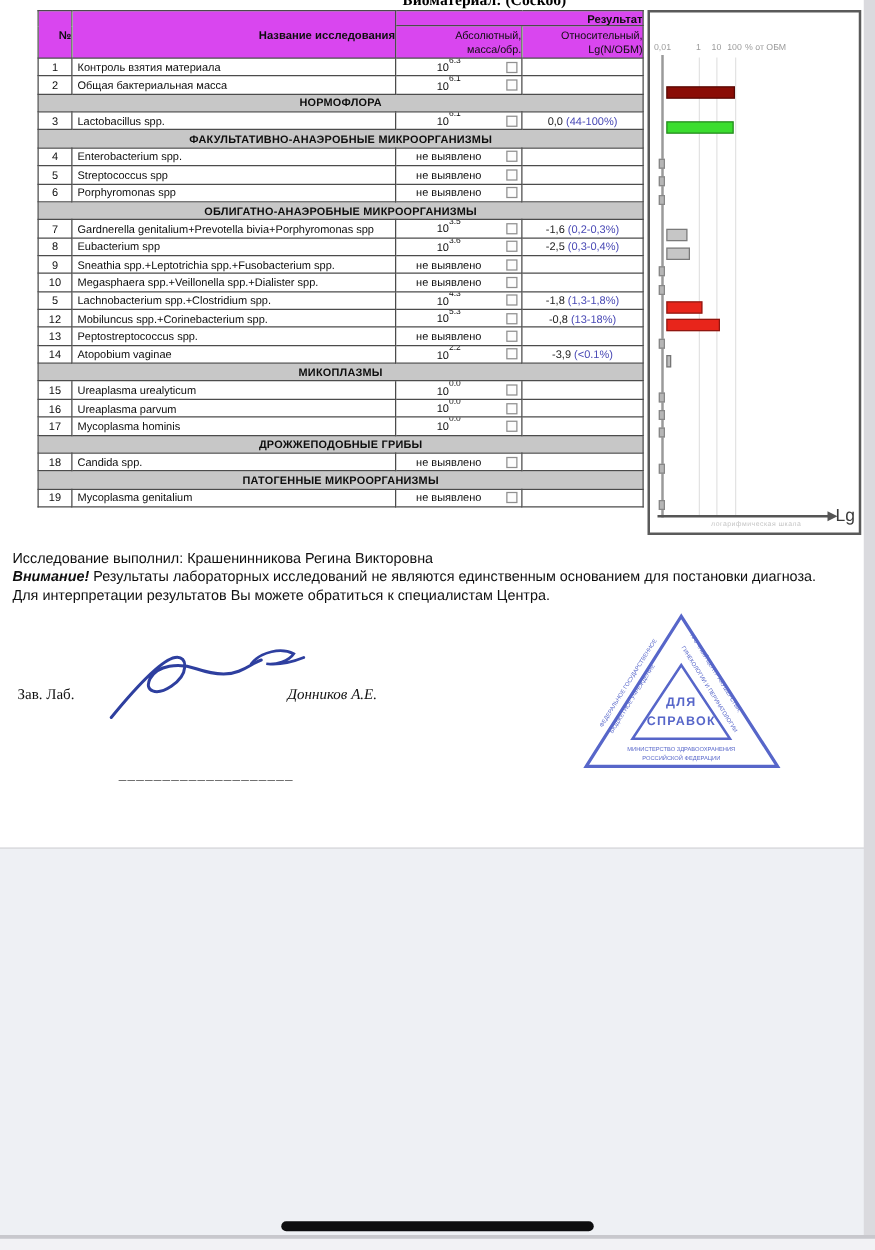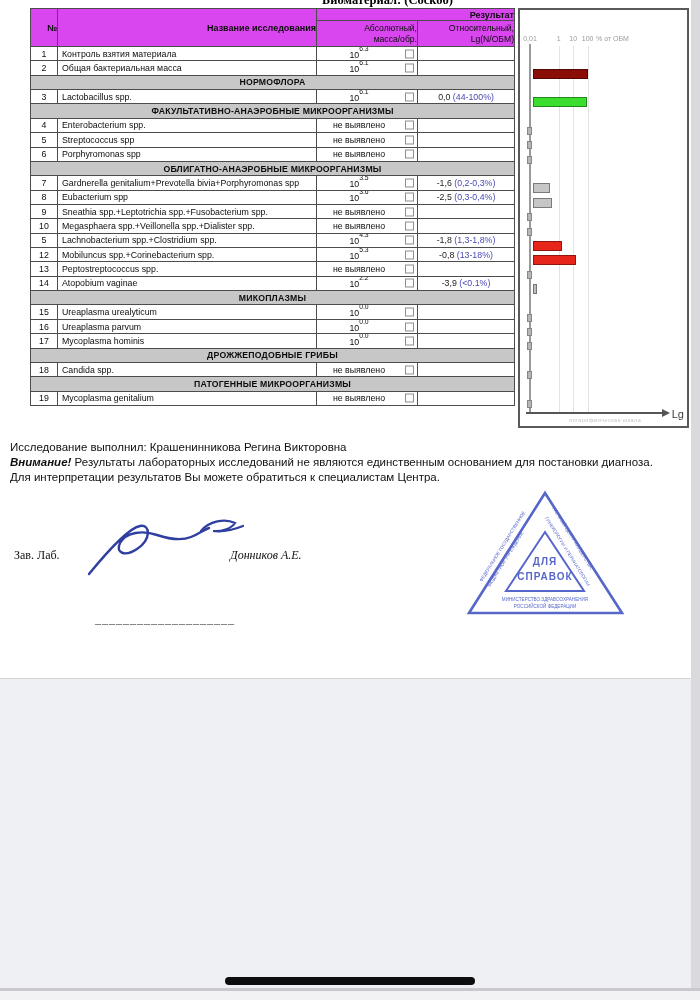--- a/index.html
+++ b/index.html
@@ -36,21 +36,21 @@
   
   .chart { position:absolute; left:518px; top:8px; width:171px; height:420px; background:#fff;
            border:2px solid #5a5a5a; }
   .axlab { position:absolute; top:25px; transform:translateX(-50%); font-size:7px; color:#9b9b9b; }
   .axunit { position:absolute; top:25px; left:76px; font-size:7px; color:#9b9b9b; }
   .gridline { position:absolute; top:36px; bottom:13px; width:1px; background:#e3e3e3; }
   .vaxis { position:absolute; left:9px; top:34px; bottom:12px; width:2px; background:#9a9a9a; }
   .haxis { position:absolute; left:6px; right:24px; bottom:12px; height:2px; background:#555; }
   .haxis::after { content:''; position:absolute; right:-7px; top:-3px; width:0; height:0;
                   border-left:8px solid #555; border-top:4px solid transparent; border-bottom:4px solid transparent; }
-  .lg-label { position:absolute; right:3px; bottom:6px; font-size:11px; color:#3c3c3c; }
+  .lg-label { position:absolute; right:3px; bottom:6px; font-size:14px; color:#3c3c3c; }
   .chart-caption { position:absolute; left:85px; bottom:3px; transform:translateX(-50%);
                    font-size:5.5px; color:#c4c4c4; letter-spacing:.4px; white-space:nowrap; }
   .bar { position:absolute; height:10px; border:1px solid rgba(0,0,0,.38); }
   .tickstub { position:absolute; left:7px; width:5px; height:8px; background:#b6b6b6; border:1px solid #878787; }
 
   
   .note { position:absolute; left:10px; font-family:Liberation Sans, sans-serif; font-size:11.5px; color:#101010;text-align:right; }
   .n1 { top:441px; } .n2 { top:456px; } .n3 { top:471px; }
   .lab-head { position:absolute; left:14px; top:548px; font-family:"Liberation Serif",serif; font-size:12px; }
   .sign-name { position:absolute; left:230px; top:548px; font-family:"Liberation Serif",serif; font-size:12px;font-style:italic; }

